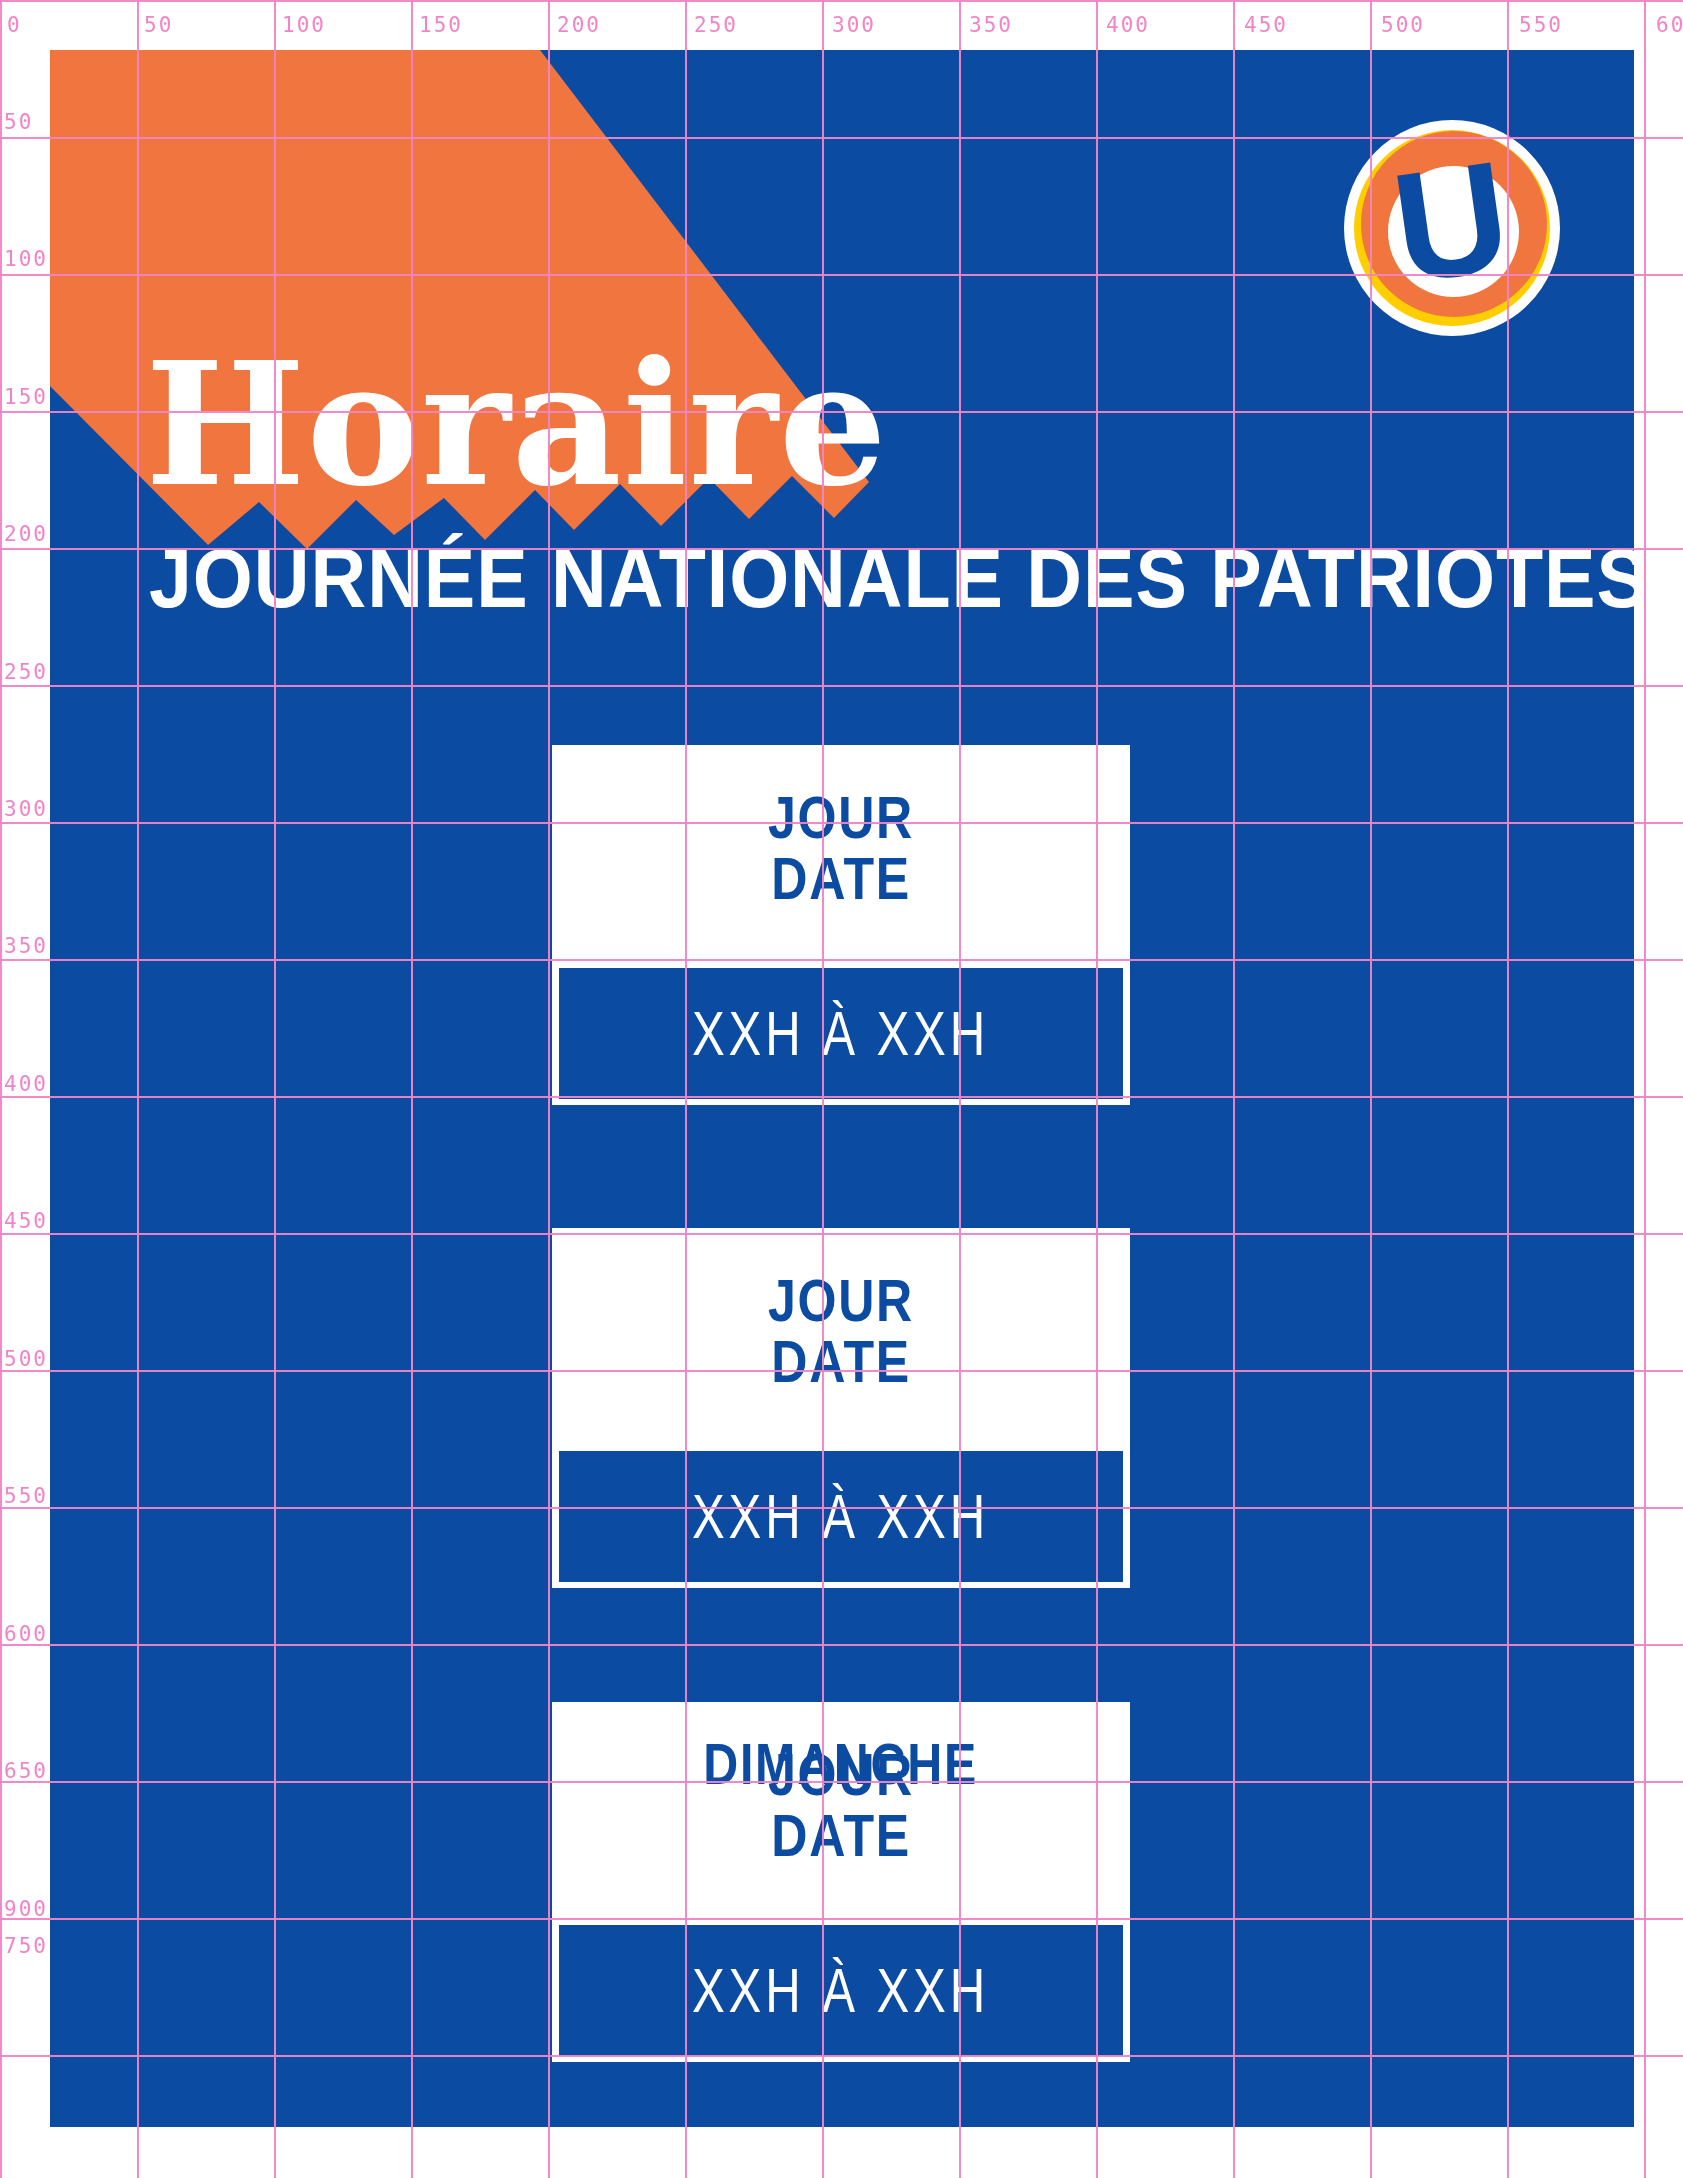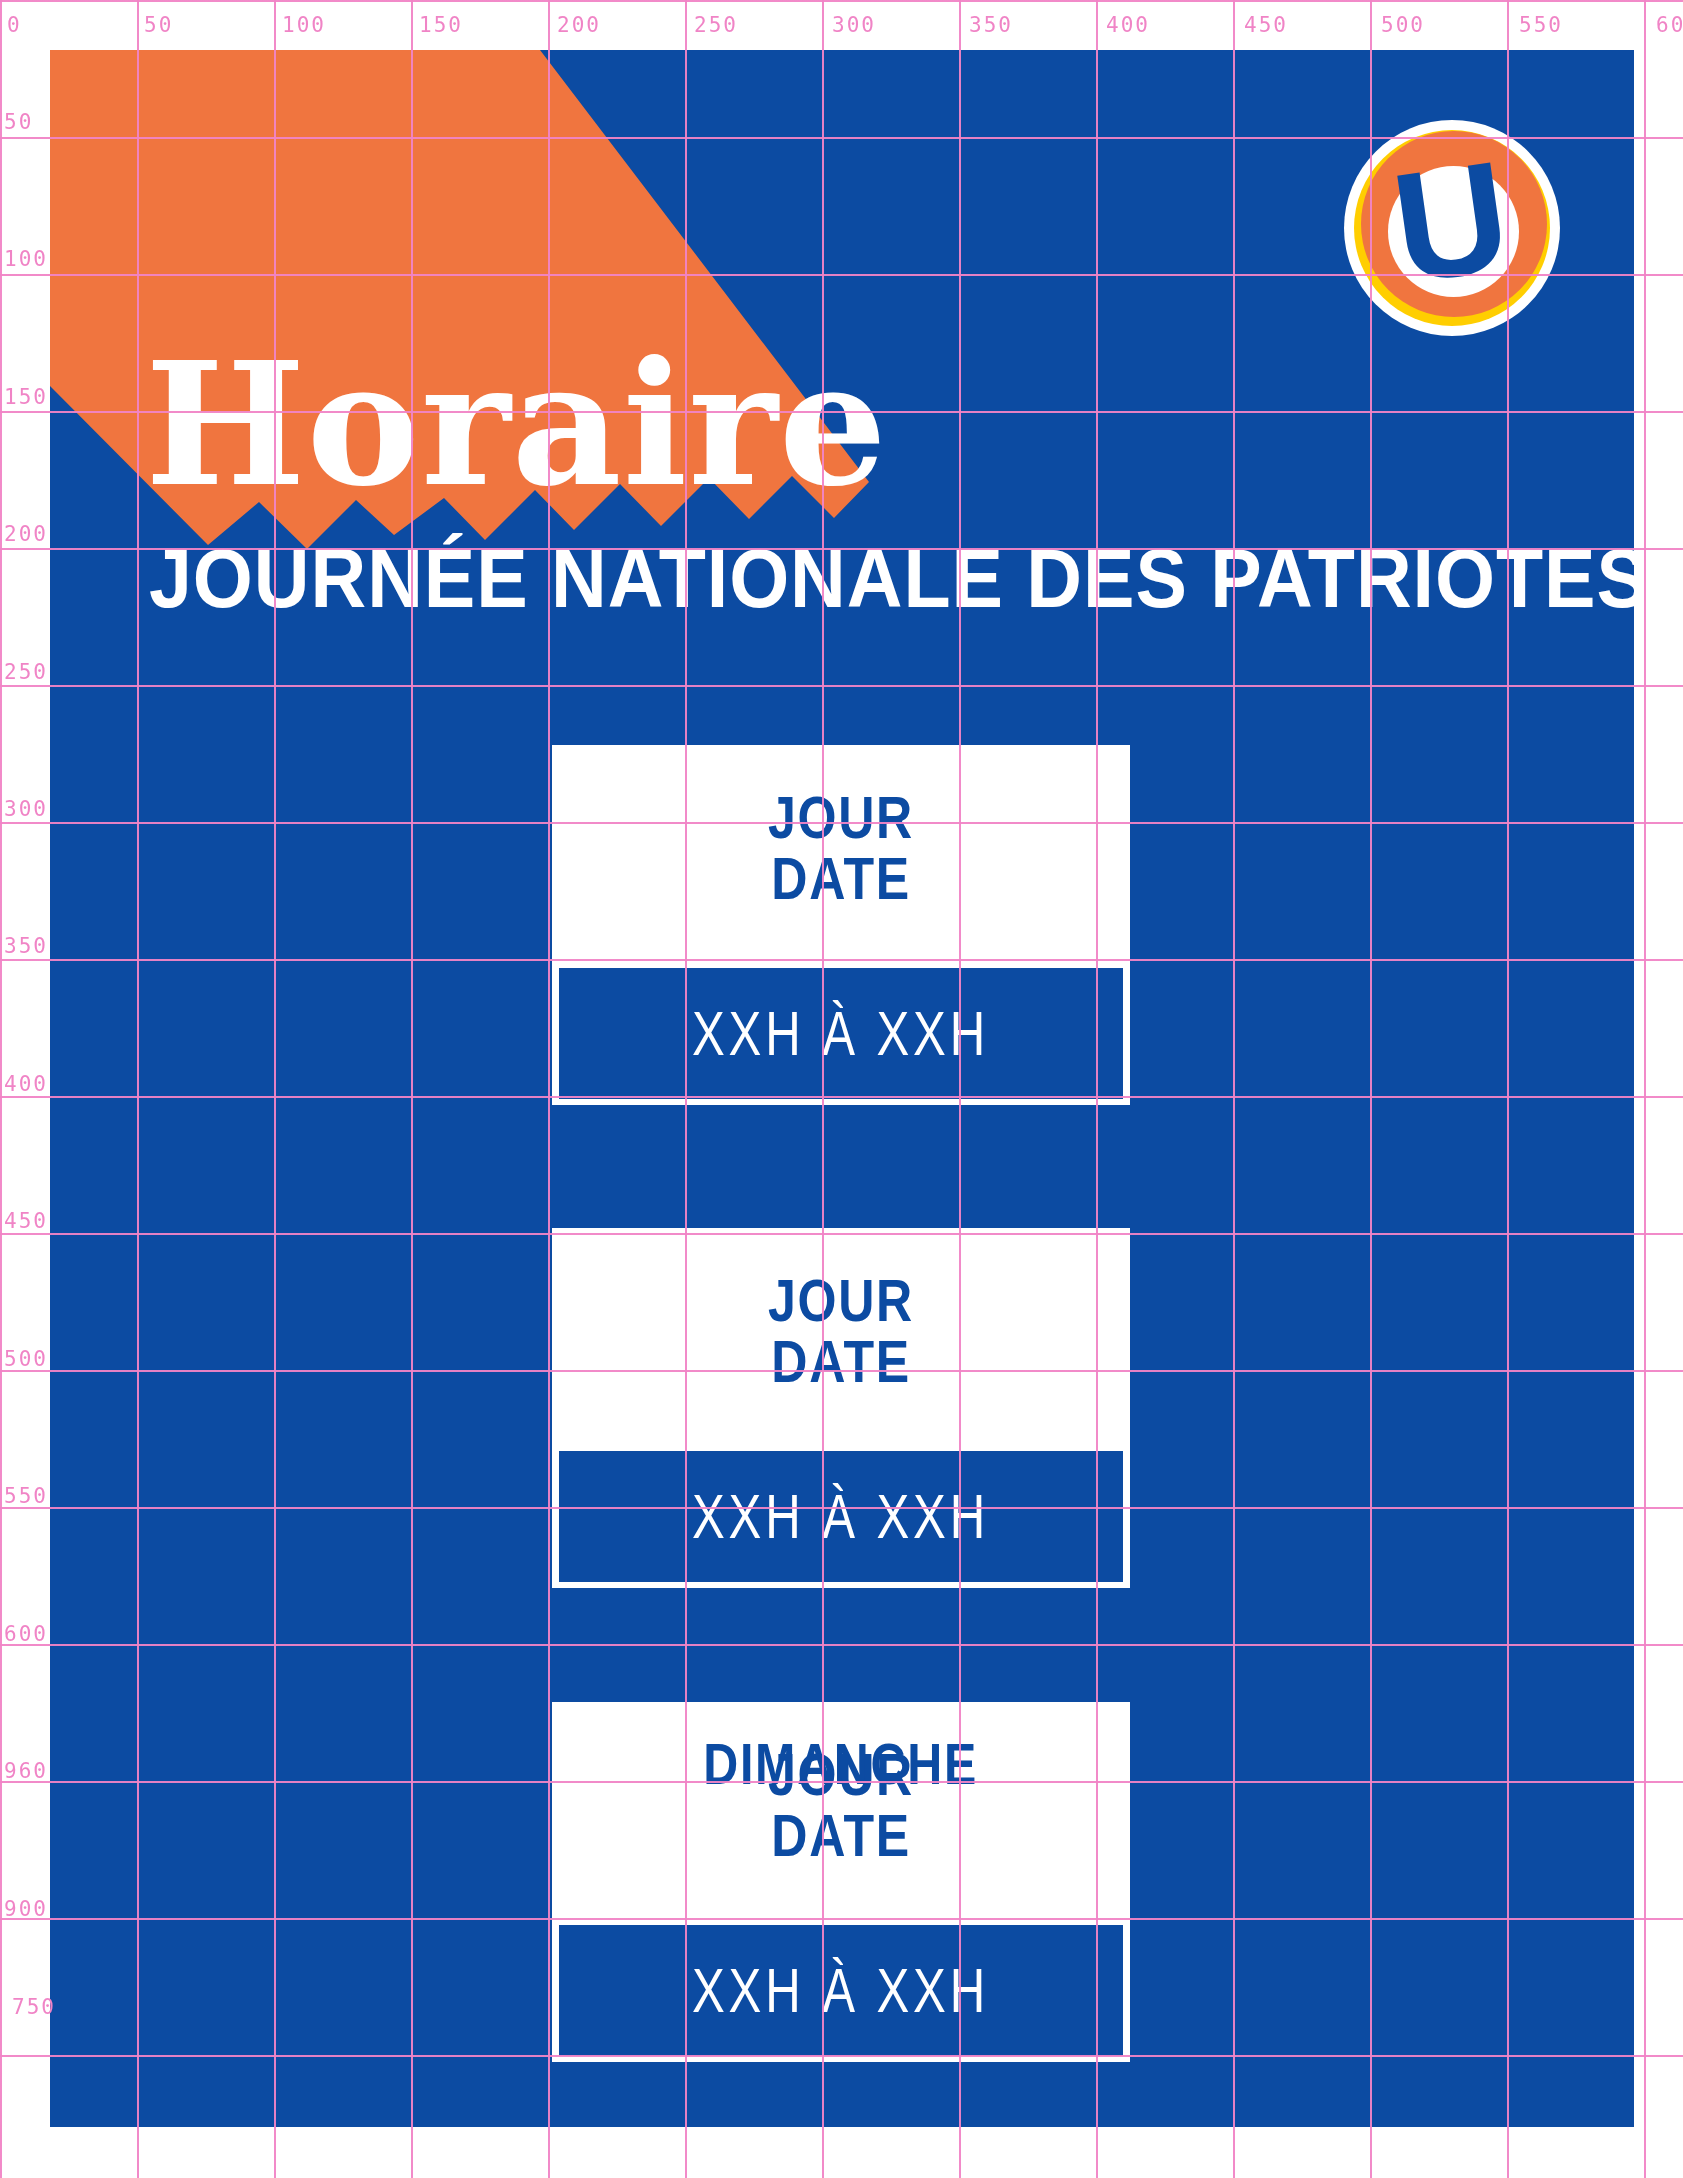--- a/index.html
+++ b/index.html
@@ -154,19 +154,19 @@
       <span class="rlabel" style="left: 4px; top: 385px;">150</span>
       <span class="rlabel" style="left: 4px; top: 522px;">200</span>
       <span class="rlabel" style="left: 4px; top: 660px;">250</span>
       <span class="rlabel" style="left: 4px; top: 797px;">300</span>
       <span class="rlabel" style="left: 4px; top: 934px;">350</span>
       <span class="rlabel" style="left: 4px; top: 1072px;">400</span>
       <span class="rlabel" style="left: 4px; top: 1209px;">450</span>
       <span class="rlabel" style="left: 4px; top: 1347px;">500</span>
       <span class="rlabel" style="left: 4px; top: 1484px;">550</span>
       <span class="rlabel" style="left: 4px; top: 1622px;">600</span>
-      <span class="rlabel" style="left: 4px; top: 1759px;">960</span>
+      <span class="rlabel" style="left: 4px; top: 1759px;">650</span>
       <span class="rlabel" style="left: 4px; top: 1897px;">900</span>
-      <span class="rlabel" style="left: 4px; top: 1995px; margin-left: 8px;">750</span>
+      <span class="rlabel" style="left: 4px; top: 1934px;">750</span>
     </div>
 
 </div>
 
 
 </body></html>

